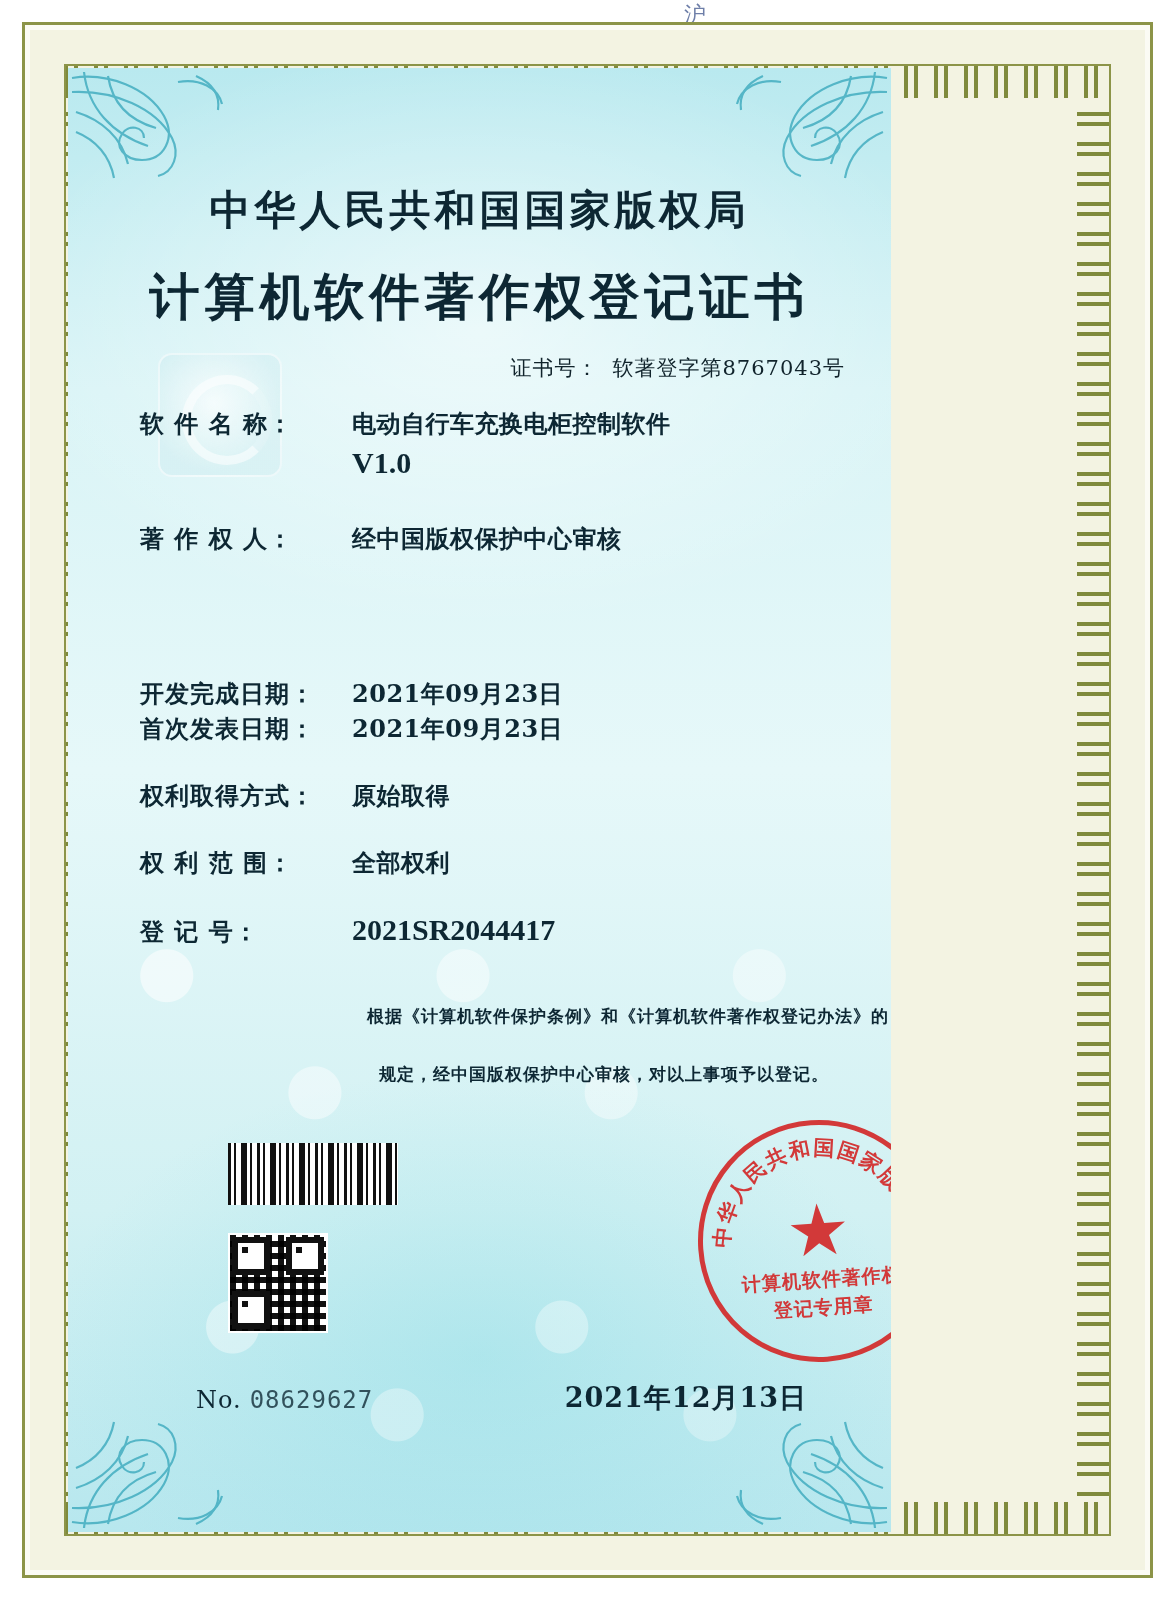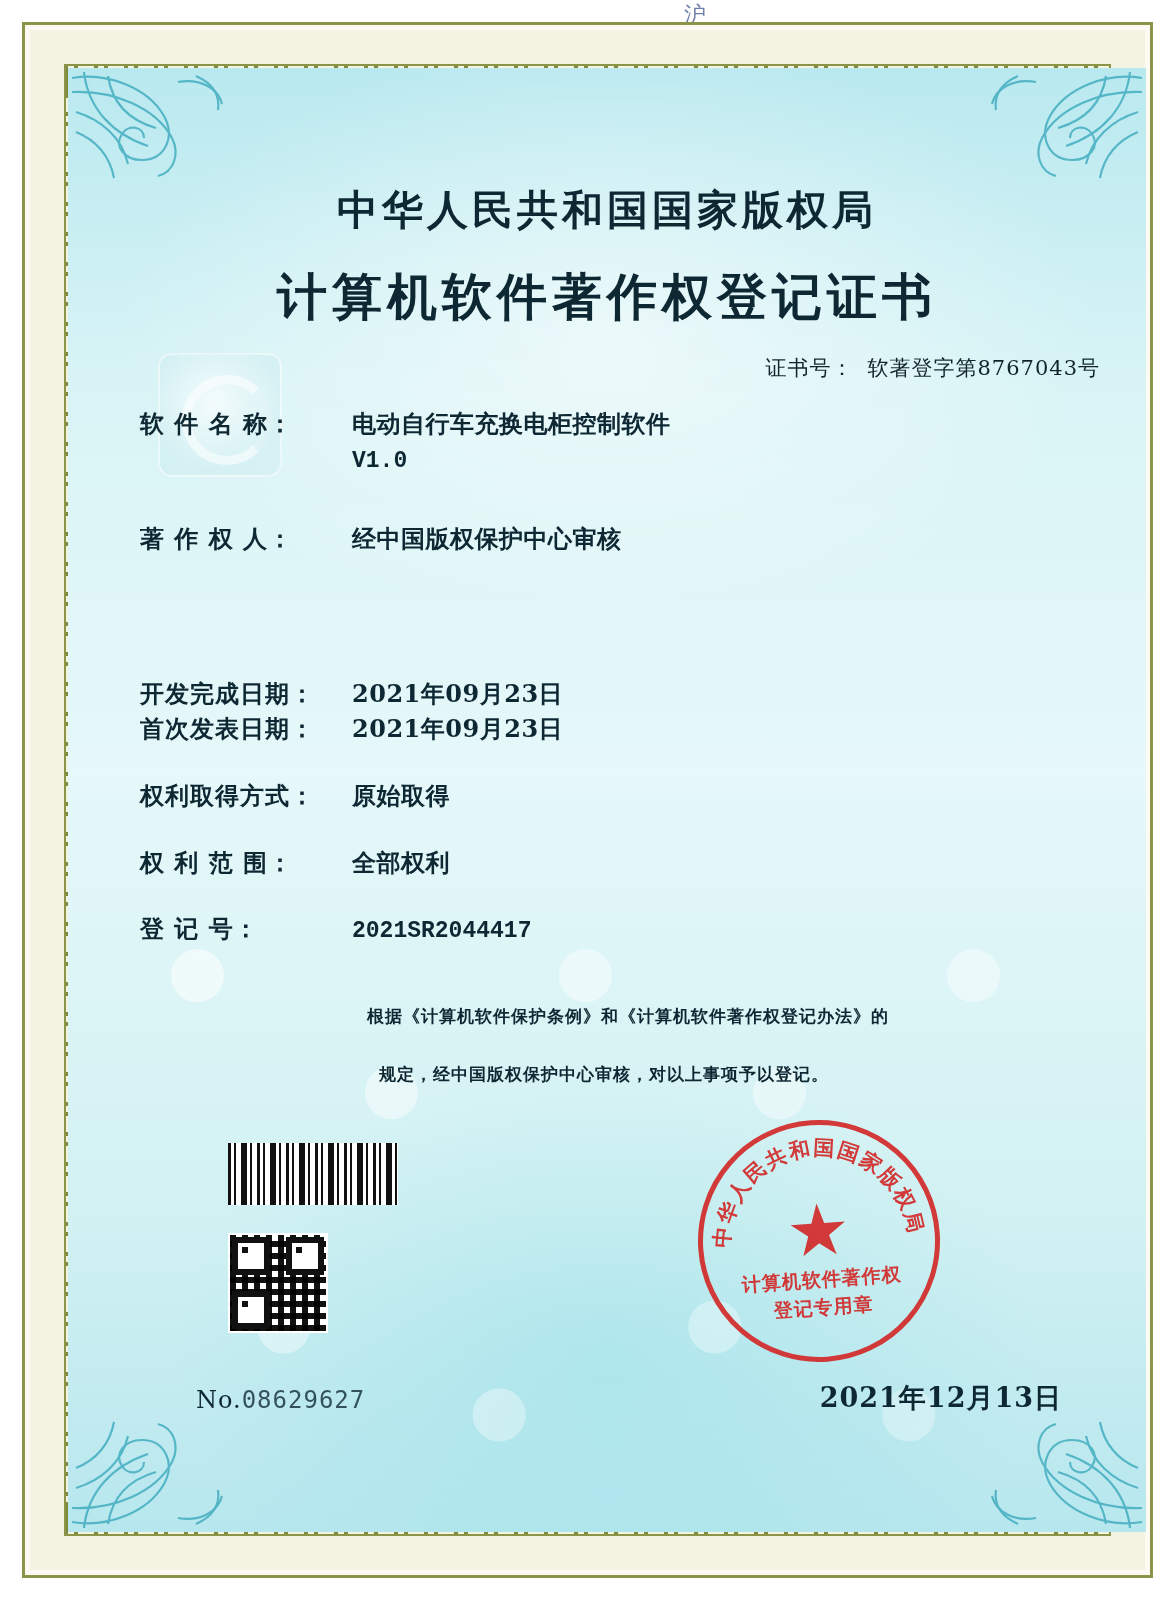--- a/index.html
+++ b/index.html
@@ -71,21 +71,21 @@
     height: 1472px;
     box-sizing: border-box;
     border: 2px solid #8c9448;
   }
 
   
   .inner-area {
     position: absolute;
     left: 68px;
     top: 68px;
-    width: 1078px;
+    width: 823px;
     height: 1464px;
     background:
       radial-gradient(ellipse 700px 420px at 50% 18%, rgba(255,255,255,0.55), rgba(255,255,255,0) 70%),
       radial-gradient(ellipse 600px 400px at 50% 88%, rgba(120,215,225,0.30), rgba(255,255,255,0) 72%),
       linear-gradient(180deg, #b9e9ef 0%, #d9f4f6 22%, #e6f8f9 48%, #d2f1f3 78%, #b7e7ee 100%);
     overflow: hidden;
   }
   
   .inner-area::before {
     content: "";
@@ -194,22 +194,22 @@
     display: inline-block;
     width: 212px;
     letter-spacing: 1px;
   }
   .field .val {
     font-weight: bold;
     letter-spacing: 0.5px;
     text-align: right;
   }
   .field .val.mono {
-    font-family: Liberation Mono, monospace;
-    font-size: 23px;
+    font-family: Liberation Serif, serif;
+    font-size: 30px;
     letter-spacing: 0;
   }
 
   .f-name     { top: 340px; }
   .f-name-2   { top: 378px; left: 284px; font-family: "DejaVu Sans Mono", monospace; font-size: 23px; }
   .f-owner    { top: 455px; }
   .f-devdate  { top: 610px; }
   .f-pubdate  { top: 645px; }
   .f-acquire  { top: 712px; }
   .f-scope    { top: 779px; }
@@ -318,21 +318,21 @@
     position: absolute;
     left: 128px;
     top: 1318px;
     font-size: 24px;
     font-family: "DejaVu Sans Mono", monospace;
     color: #0d2733;
     letter-spacing: 1px;
   }
   .serial .no-lbl {
     font-family: "DejaVu Serif", serif;
-    margin-right: 0;
+    margin-right: 8px;
   }
   .serial .digits { opacity: 0.78; }
 
   .issue-date {
     position: absolute;
     right: 84px;
     top: 1312px;
     font-size: 27px;
     font-weight: bold;
     font-family: "DejaVu Serif", serif;

